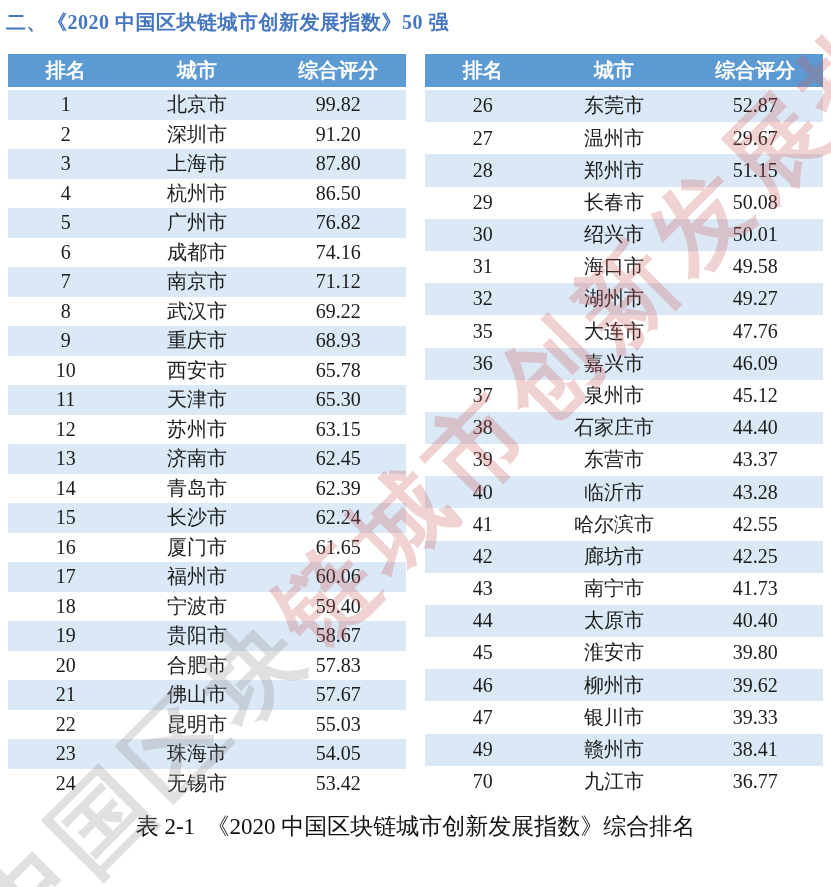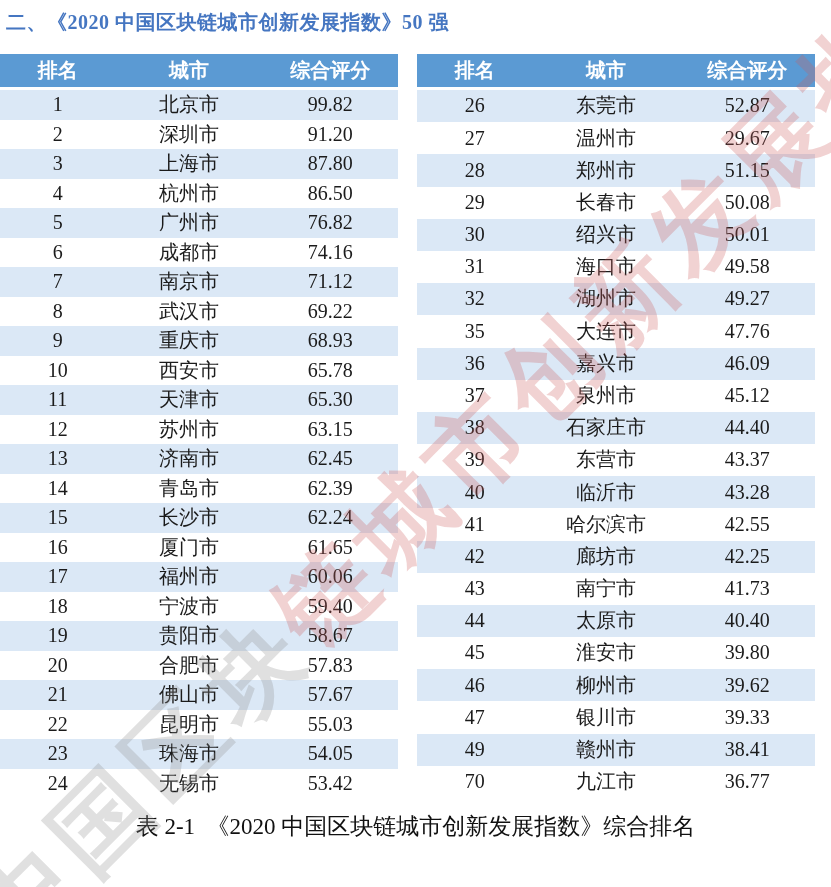--- a/index.html
+++ b/index.html
@@ -14,21 +14,21 @@
     margin:5px 0 15px 6px;
     font-size:20px;
     line-height:34px;
     font-weight:bold;
     color:#4576c1;
     letter-spacing:0.5px;
   }
   .tables {
     display:flex;
     gap:19px;
-    padding:0 0;
+    padding:0 8px;
   }
   table {
     border-collapse:collapse;
     table-layout:fixed;
     width:398px;
   }
   col.c-rank  { width:29%; }
   col.c-city  { width:37%; }
   col.c-score { width:34%; }
   thead th {

